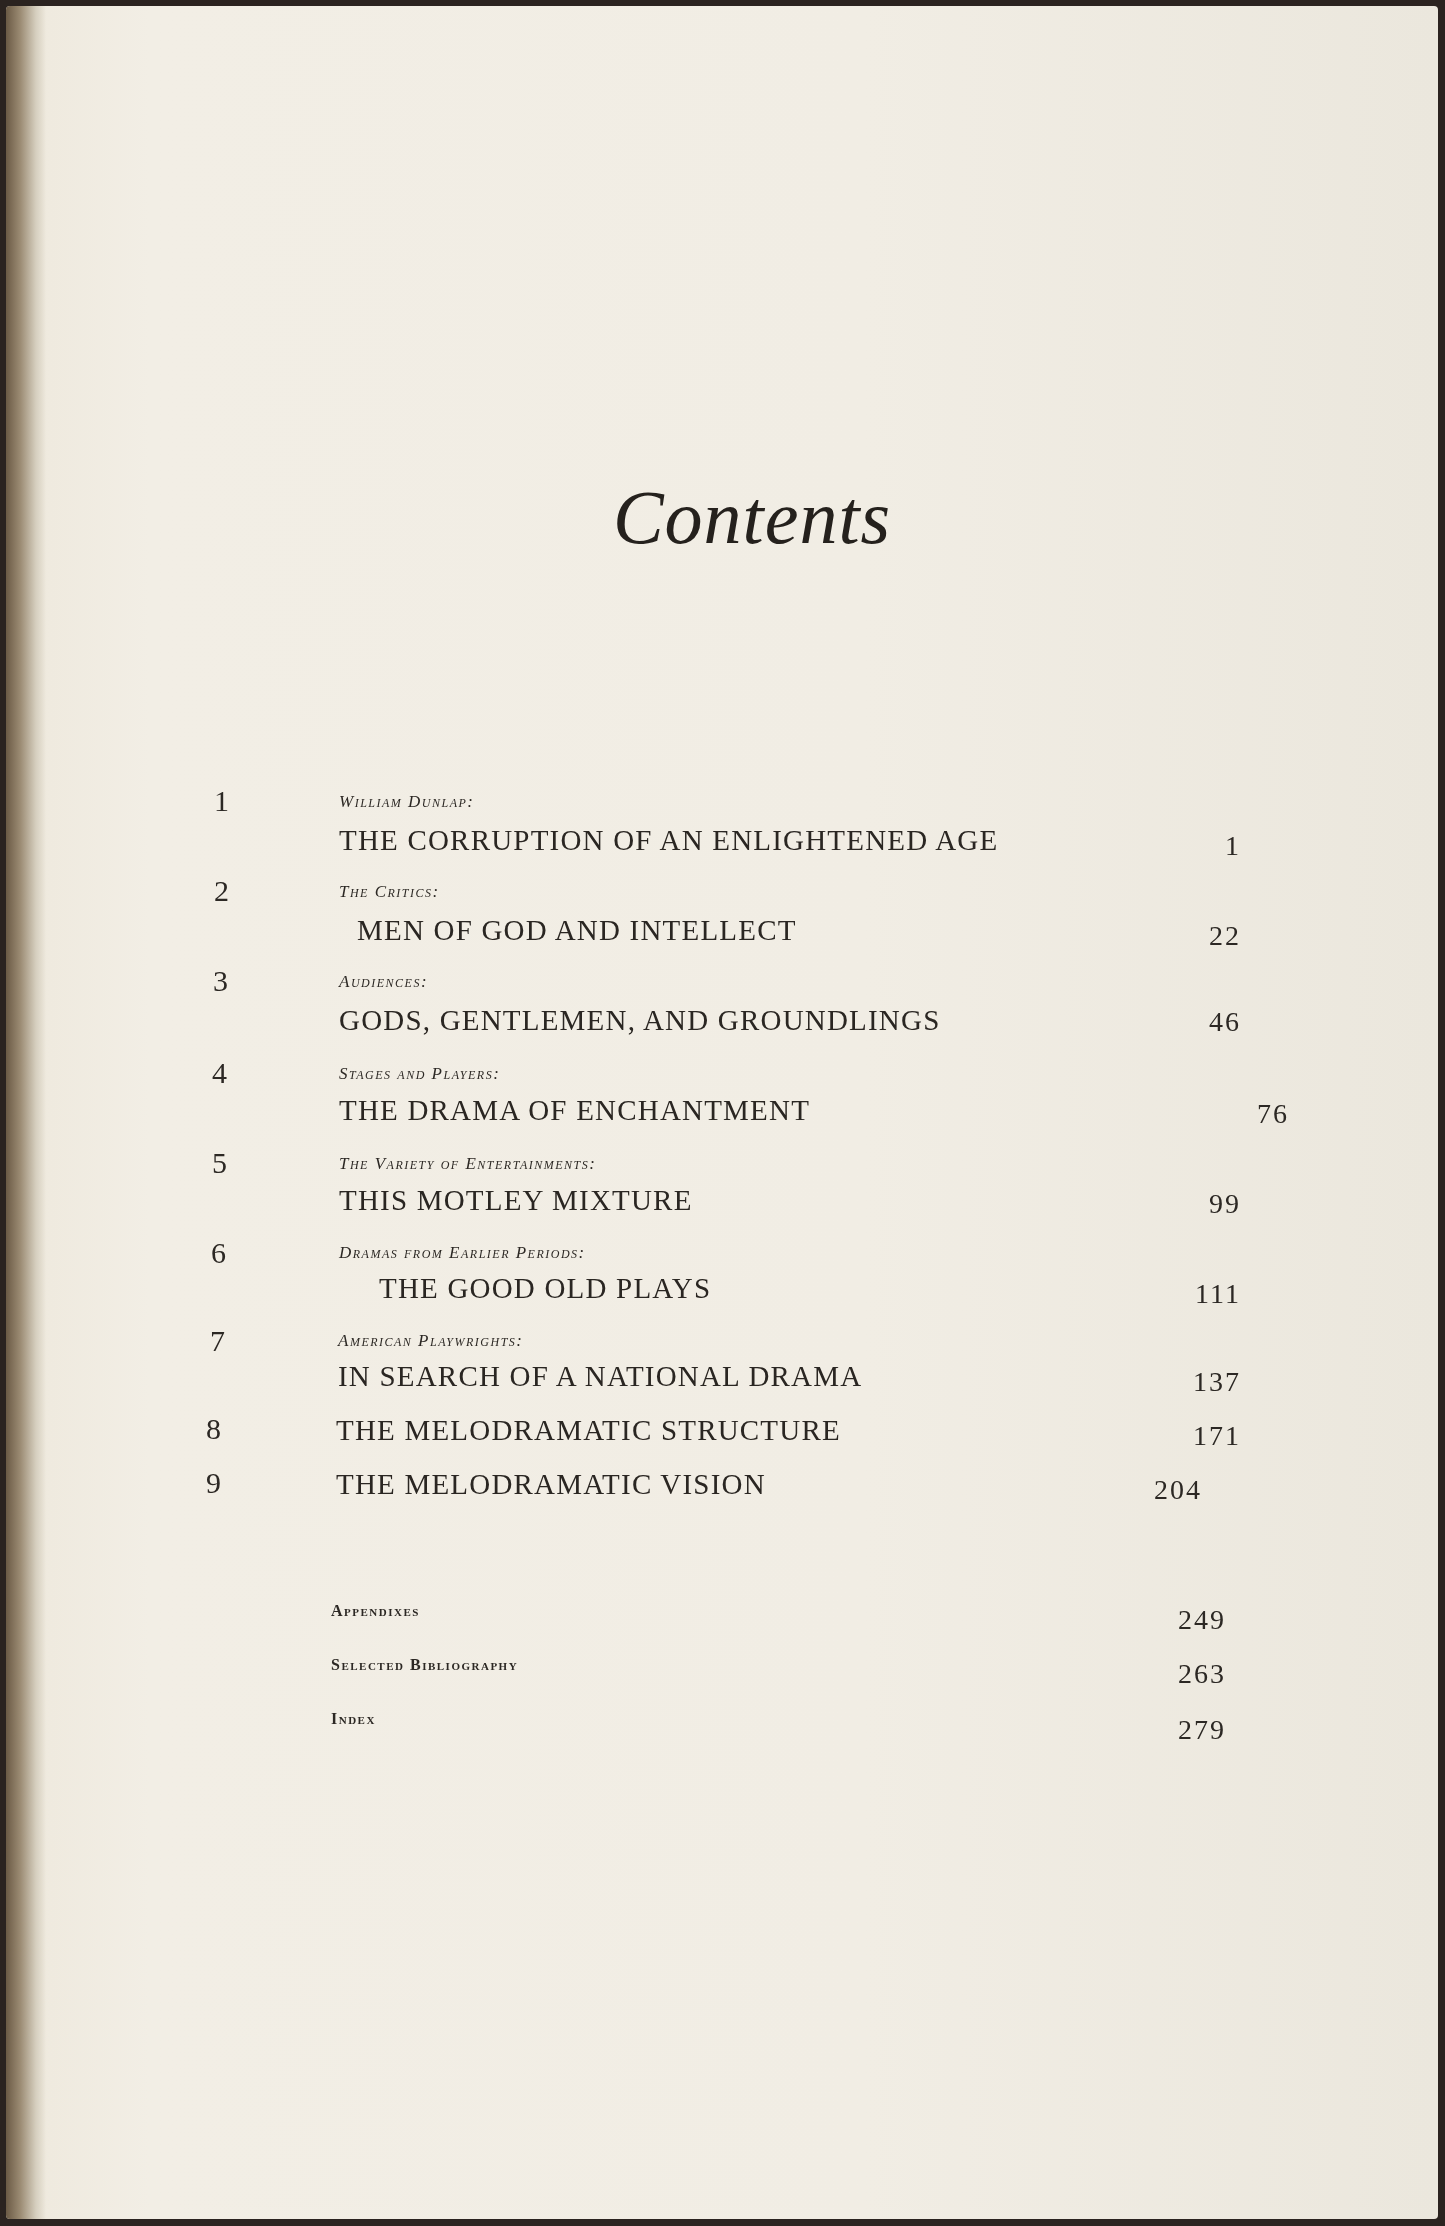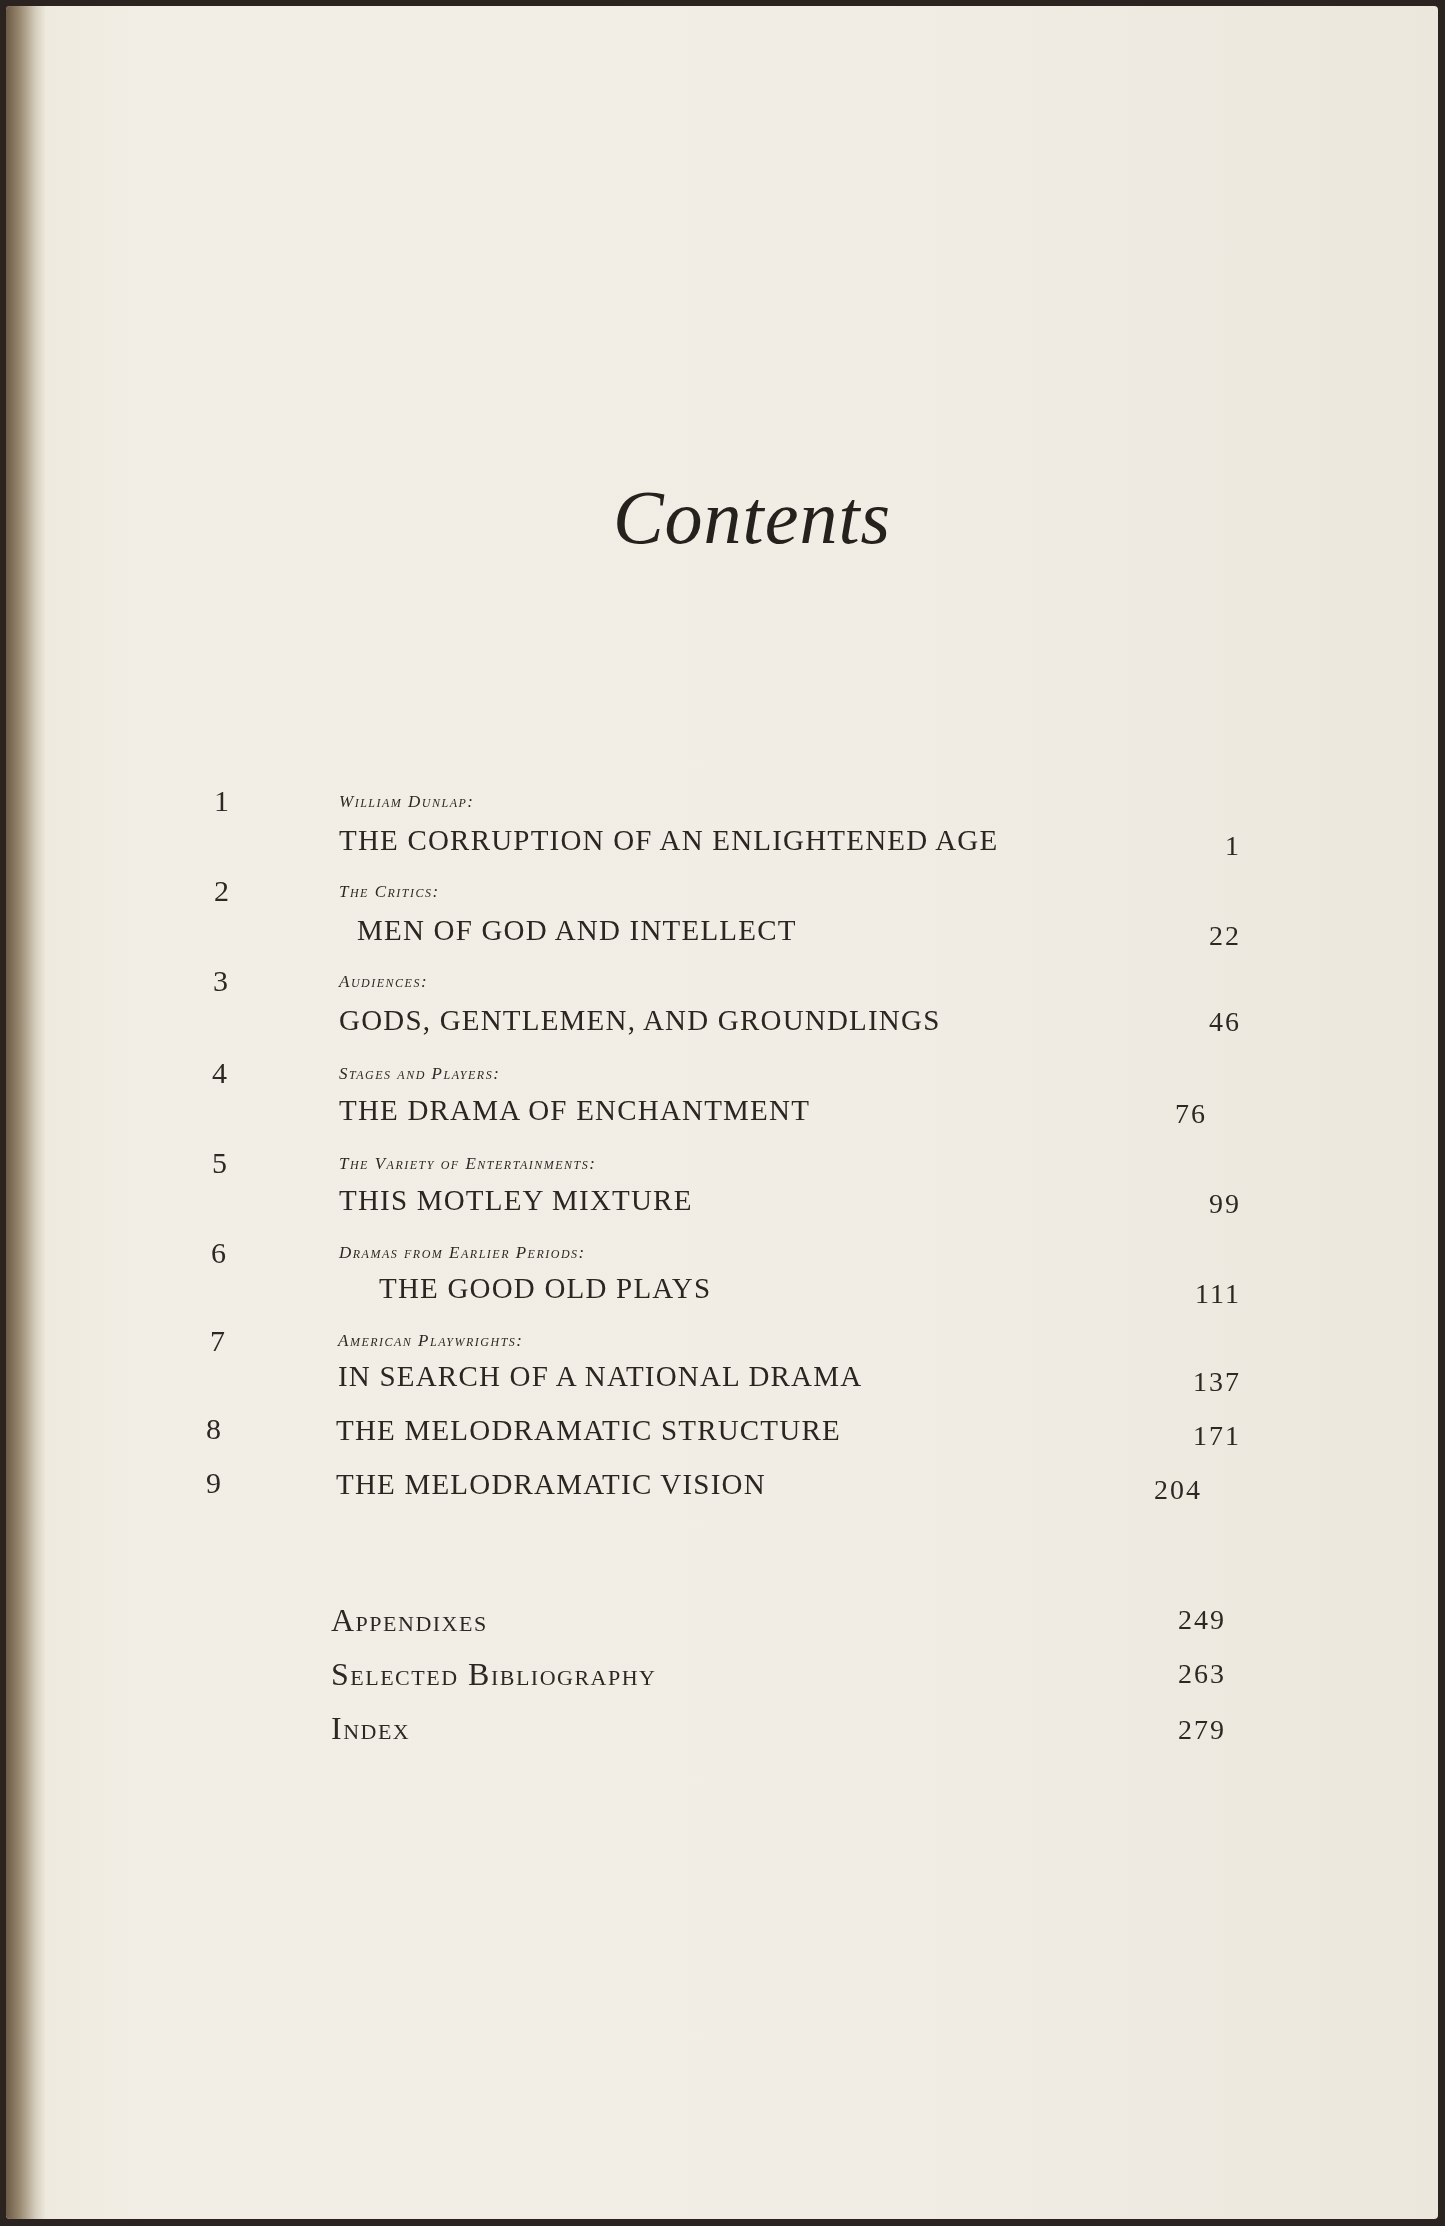--- a/index.html
+++ b/index.html
@@ -81,25 +81,26 @@
     .page-num {
       position: absolute;
       font-size: 28px;
       letter-spacing: 2px;
       color: #2c2824;
       text-align: right;
       width: 120px;
     }
     .back {
       position: absolute;
-      font-size: 32px;
+      font-size: 16px;
       font-variant: small-caps;
       letter-spacing: 1.5px;
       color: #2c2824;
       white-space: nowrap;
+      font-weight: bold;
     }
   </style>
 </head>
 <body>
 
 <div class="page">
   <div class="spine-shadow"></div>
 
   <div class="title">Contents</div>
 
@@ -123,21 +124,21 @@
       <span class="num" style="left:207px; top:958px;">3</span>
       <span class="kicker" style="left:333px; top:966px;">Audiences:</span>
       <span class="main" style="left:333px; top:998px;">GODS, GENTLEMEN, AND GROUNDLINGS</span>
       <span class="page-num" style="left:1115px; top:1000px;">46</span>
     </div>
 
     <div class="entry">
       <span class="num" style="left:206px; top:1050px;">4</span>
       <span class="kicker" style="left:333px; top:1058px;">Stages and Players:</span>
       <span class="main" style="left:333px; top:1088px;">THE DRAMA OF ENCHANTMENT</span>
-      <span class="page-num" style="left:1081px; top:1092px;">76</span>
+      <span class="page-num" style="left:1163px; top:1092px;">76</span>
     </div>
 
     <div class="entry">
       <span class="num" style="left:206px; top:1140px;">5</span>
       <span class="kicker" style="left:333px; top:1148px;">The Variety of Entertainments:</span>
       <span class="main" style="left:333px; top:1178px;">THIS MOTLEY MIXTURE</span>
       <span class="page-num" style="left:1115px; top:1182px;">99</span>
     </div>
 
     <div class="entry">

